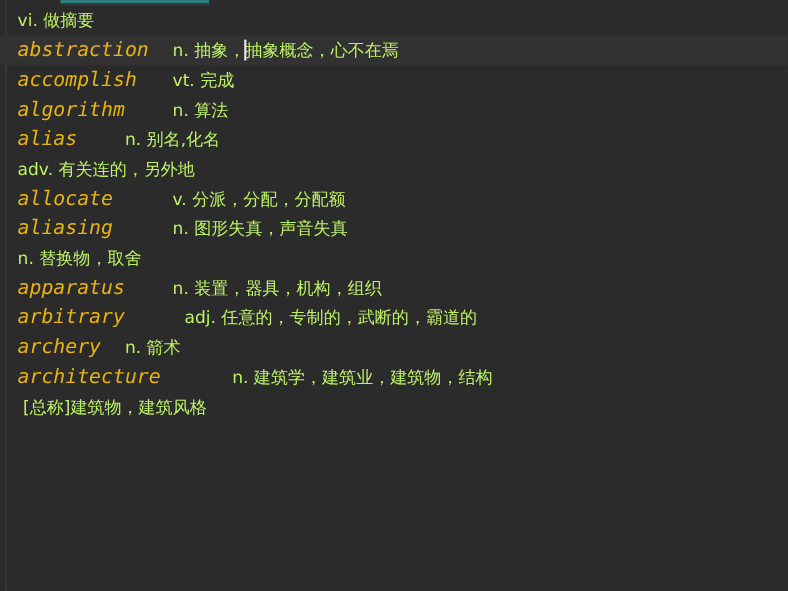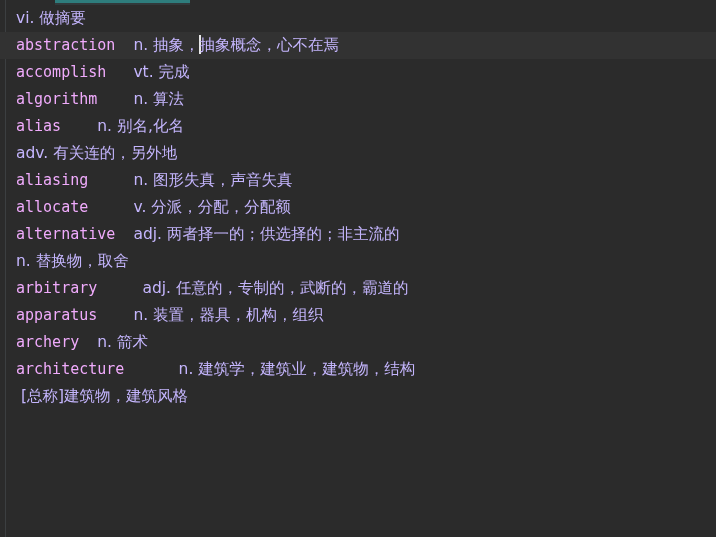--- a/index.html
+++ b/index.html
@@ -75,26 +75,27 @@
     padding-left: 16px;
     letter-spacing: 0px;
   }
 
   .line.current {
     background: #323232;
   }
 
   
   .word {
-    color: #f0abfc;
+    color: #eab308;
     font-family: "DejaVu Sans Mono", "Liberation Mono", monospace;
-    font-size: 15px;
+    font-size: 18px;
+    font-style: italic;
   }
   .gloss {
-    color: #c4b5fd;
+    color: #bef264;
     font-family: "DejaVu Sans", "Liberation Sans", sans-serif;
     font-size: 15.5px;
   }
 
   
   .caret {
     display: inline-block;
     width: 2px;
     height: 19px;
     background: #e8e8e8;
@@ -113,24 +114,23 @@
   <div class="gutter"></div>
   <div class="gutter-divider"></div>
 
   <div class="lines" id="lines-container">
       <div class="line"><span class="word"></span><span class="word"></span><span class="gloss">vi. 做摘要</span></div>
       <div class="line current"><span class="word">abstraction</span><span class="word">  </span><span class="gloss">n. 抽象，</span><span class="caret"></span><span class="gloss">抽象概念，心不在焉</span></div>
       <div class="line"><span class="word">accomplish</span><span class="word">   </span><span class="gloss">vt. 完成</span></div>
       <div class="line"><span class="word">algorithm</span><span class="word">    </span><span class="gloss">n. 算法</span></div>
       <div class="line"><span class="word">alias</span><span class="word">    </span><span class="gloss">n. 别名,化名</span></div>
       <div class="line"><span class="word"></span><span class="word"></span><span class="gloss">adv. 有关连的，另外地</span></div>
+      <div class="line"><span class="word">allocate</span><span class="word">     </span><span class="gloss">v. 分派，分配，分配额</span></div>
       <div class="line"><span class="word">aliasing</span><span class="word">     </span><span class="gloss">n. 图形失真，声音失真</span></div>
-      <div class="line"><span class="word">allocate</span><span class="word">     </span><span class="gloss">v. 分派，分配，分配额</span></div>
-      <div class="line"><span class="word">alternative</span><span class="word">  </span><span class="gloss">adj. 两者择一的；供选择的；非主流的</span></div>
       <div class="line"><span class="word"></span><span class="word"></span><span class="gloss">n. 替换物，取舍</span></div>
+      <div class="line"><span class="word">apparatus</span><span class="word">    </span><span class="gloss">n. 装置，器具，机构，组织</span></div>
       <div class="line"><span class="word">arbitrary</span><span class="word">     </span><span class="gloss">adj. 任意的，专制的，武断的，霸道的</span></div>
-      <div class="line"><span class="word">apparatus</span><span class="word">    </span><span class="gloss">n. 装置，器具，机构，组织</span></div>
       <div class="line"><span class="word">archery</span><span class="word">  </span><span class="gloss">n. 箭术</span></div>
       <div class="line"><span class="word">architecture</span><span class="word">      </span><span class="gloss">n. 建筑学，建筑业，建筑物，结构</span></div>
       <div class="line"><span class="word"></span><span class="word"></span><span class="gloss"> [总称]建筑物，建筑风格</span></div>
     </div>
 
 </div>
 
 </body></html>

